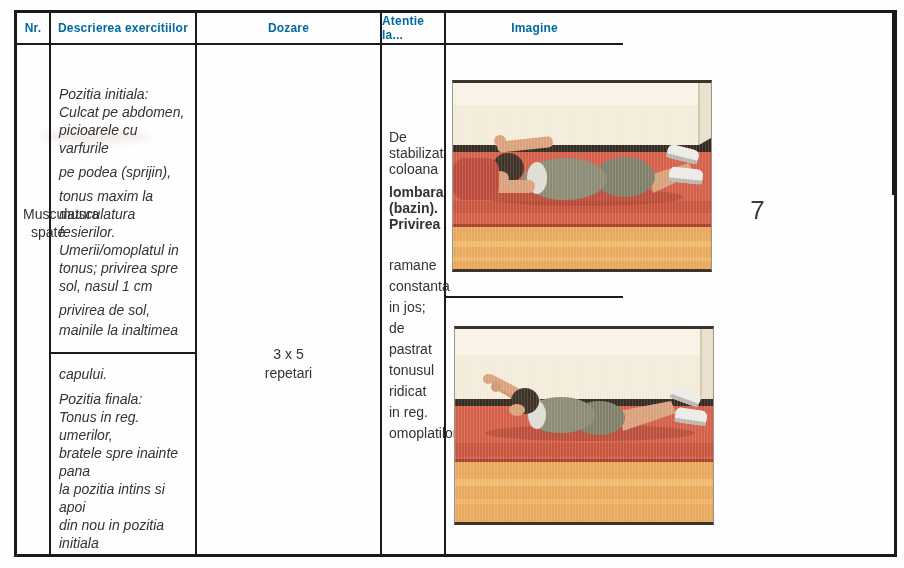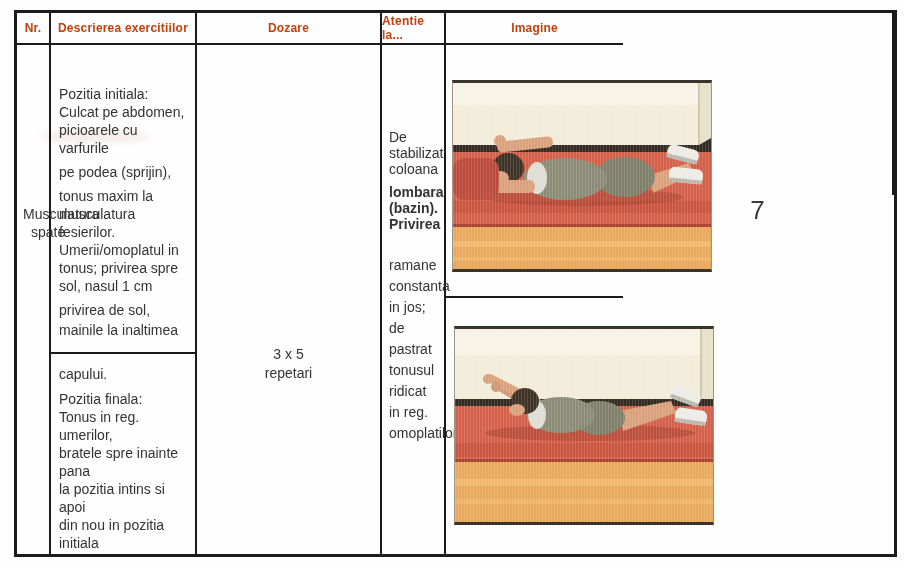--- a/index.html
+++ b/index.html
@@ -10,31 +10,31 @@
           background:rgba(210,150,150,.18);border-radius:50%;filter:blur(3px);}
 
   
   .tbl{position:absolute;left:14px;top:10px;width:883px;height:547px;
        border:3px solid #1b1b1b;box-sizing:border-box;
        display:grid;
        grid-template-columns:34px 146px 185px 64px 177px 1fr;
        grid-template-rows:32px 1fr;}
   .hc,.bc{box-sizing:border-box;border-right:2px solid #1b1b1b;background:transparent;}
   .hc{border-bottom:2px solid #1b1b1b;display:flex;align-items:center;justify-content:center;
-      font-weight:bold;font-size:12px;letter-spacing:.2px;color:#c2410c;}
+      font-weight:bold;font-size:12px;letter-spacing:.2px;color:#0369a1;}
   .hc.last,.bc.last{border-right:none;}
 
   .bc{position:relative;font-size:14px;color:#333;}
   .pre{white-space:pre-line;}
 
   .cell-nr{padding-top:182px;text-align:center;font-size:26px;color:#3a3a3a;}
   .cell-grupe{padding:160px 15px 0 6px;line-height:18px;}
   .grupe-line2{padding-left:8px;}
 
-  .cell-descr{display:flex;flex-direction:column;}
+  .cell-descr{display:flex;flex-direction:column;font-style:italic;}
   .descr-top{height:309px;box-sizing:border-box;border-bottom:2px solid #1b1b1b;
              padding:40px 6px 0 8px;line-height:18px;}
   .descr-bottom{flex:1;padding:36px 6px 0 8px;line-height:18px;}
   .p-gap6{margin-top:6px;}
   .p-gap5{margin-top:5px;line-height:20px;}
   .p-gap24{margin-top:25px;}
 
   .cell-dozare{padding-top:300px;text-align:center;line-height:19px;}
 
   .cell-atentie{padding:84px 12px 0 7px;}

